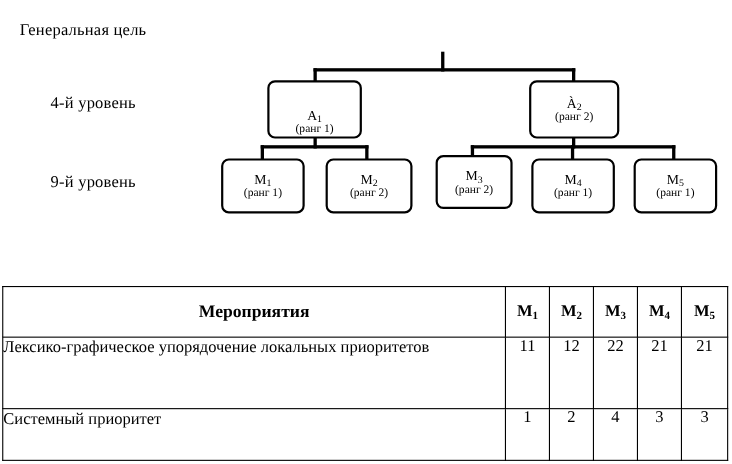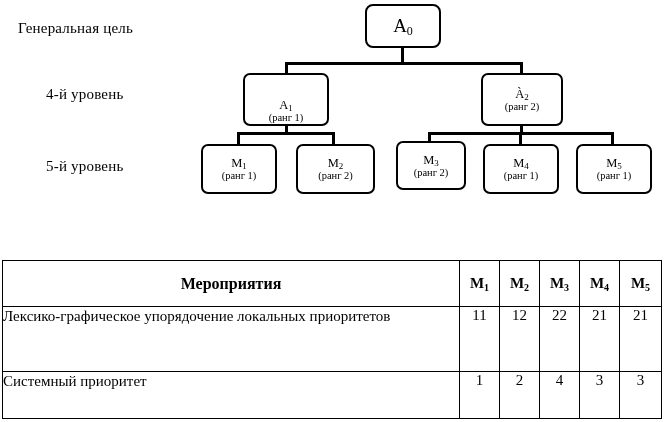--- a/index.html
+++ b/index.html
@@ -134,41 +134,38 @@
 </style>
 </head>
 <body>
 
 <div id="page">
 
   <div id="diagram">
 
     <div class="row-label" id="lbl-goal">Генеральная цель</div>
     <div class="row-label" id="lbl-lvl1">4-й уровень</div>
-    <div class="row-label" id="lbl-lvl2">5-й уровень</div>
+    <div class="row-label" id="lbl-lvl2">9-й уровень</div>
 
     <div class="conn v" style="left:401px; top:47px;  height:18px;"></div>
     <div class="conn h" style="left:285px; top:62px;  width:238px;"></div>
     <div class="conn v" style="left:285px; top:62px;  height:13px;"></div>
     <div class="conn v" style="left:520px; top:62px;  height:13px;"></div>
 
     <div class="conn v" style="left:285px; top:125px; height:10px;"></div>
     <div class="conn h" style="left:237px; top:132px; width:98px;"></div>
     <div class="conn v" style="left:237px; top:132px; height:14px;"></div>
     <div class="conn v" style="left:332px; top:132px; height:14px;"></div>
 
     <div class="conn v" style="left:520px; top:125px; height:10px;"></div>
     <div class="conn h" style="left:428px; top:132px; width:186px;"></div>
     <div class="conn v" style="left:428px; top:132px; height:12px;"></div>
     <div class="conn v" style="left:519px; top:132px; height:14px;"></div>
     <div class="conn v" style="left:611px; top:132px; height:14px;"></div>
 
-    <div class="node" id="node-a0">
-      <div class="nm"><span>A</span><sub>0</sub></div>
-    </div>
 
     <div class="node" id="node-a1">
       <div class="nm"><span>A</span><sub>1</sub></div>
       <div class="rk">(ранг 1)</div>
     </div>
 
     <div class="node" id="node-a2">
       <div class="nm"><span>À</span><sub>2</sub></div>
       <div class="rk">(ранг 2)</div>
     </div>

